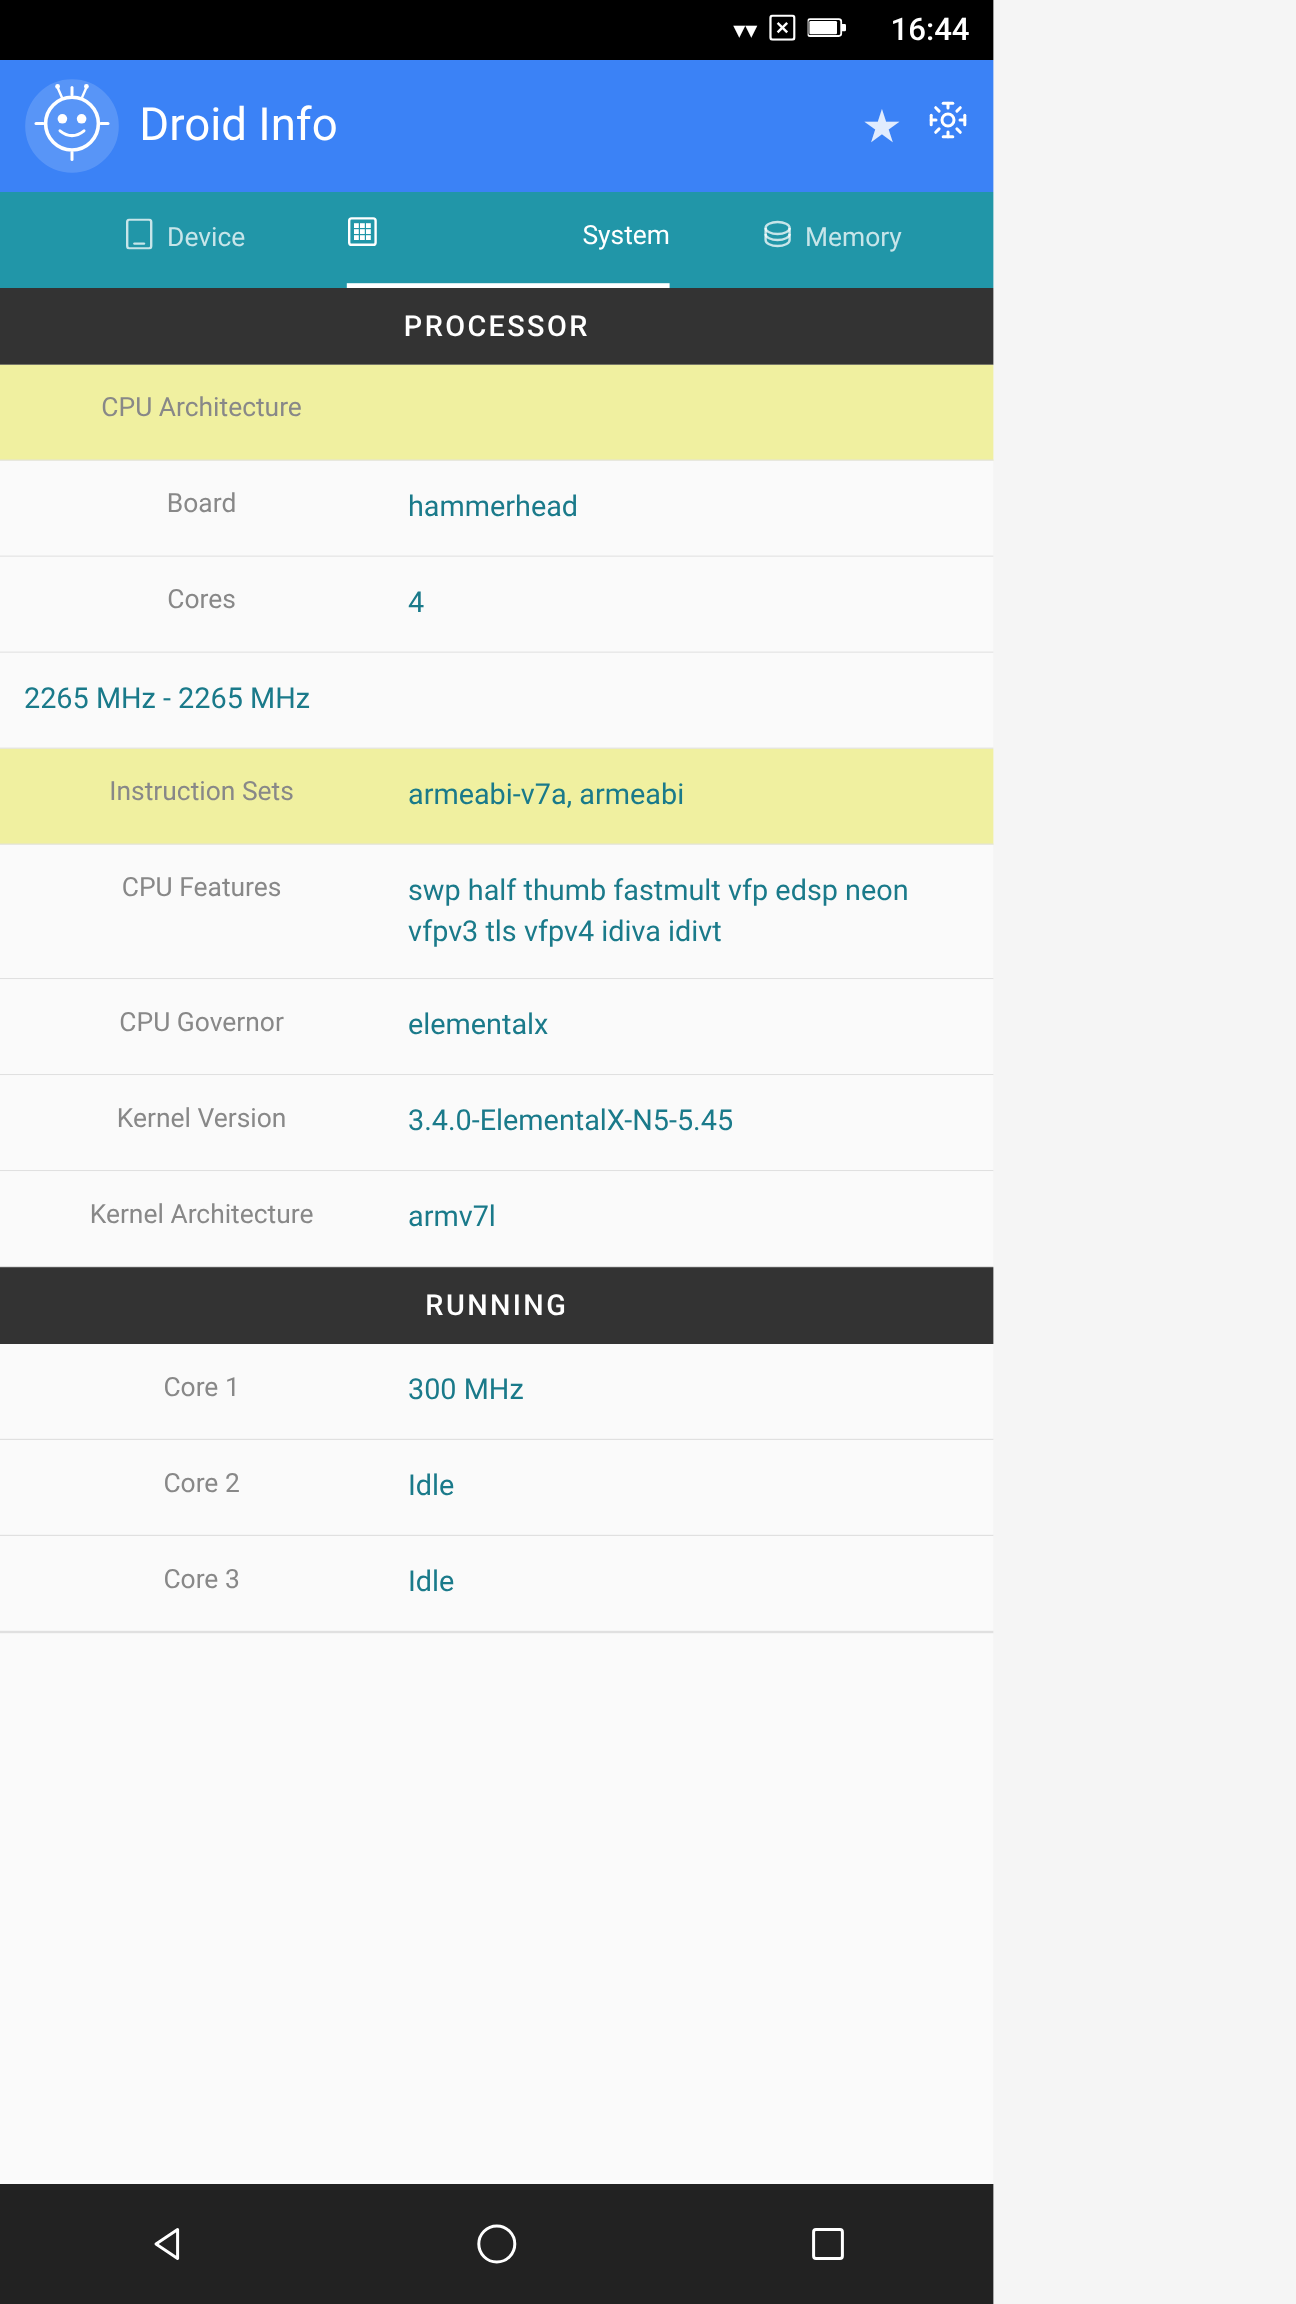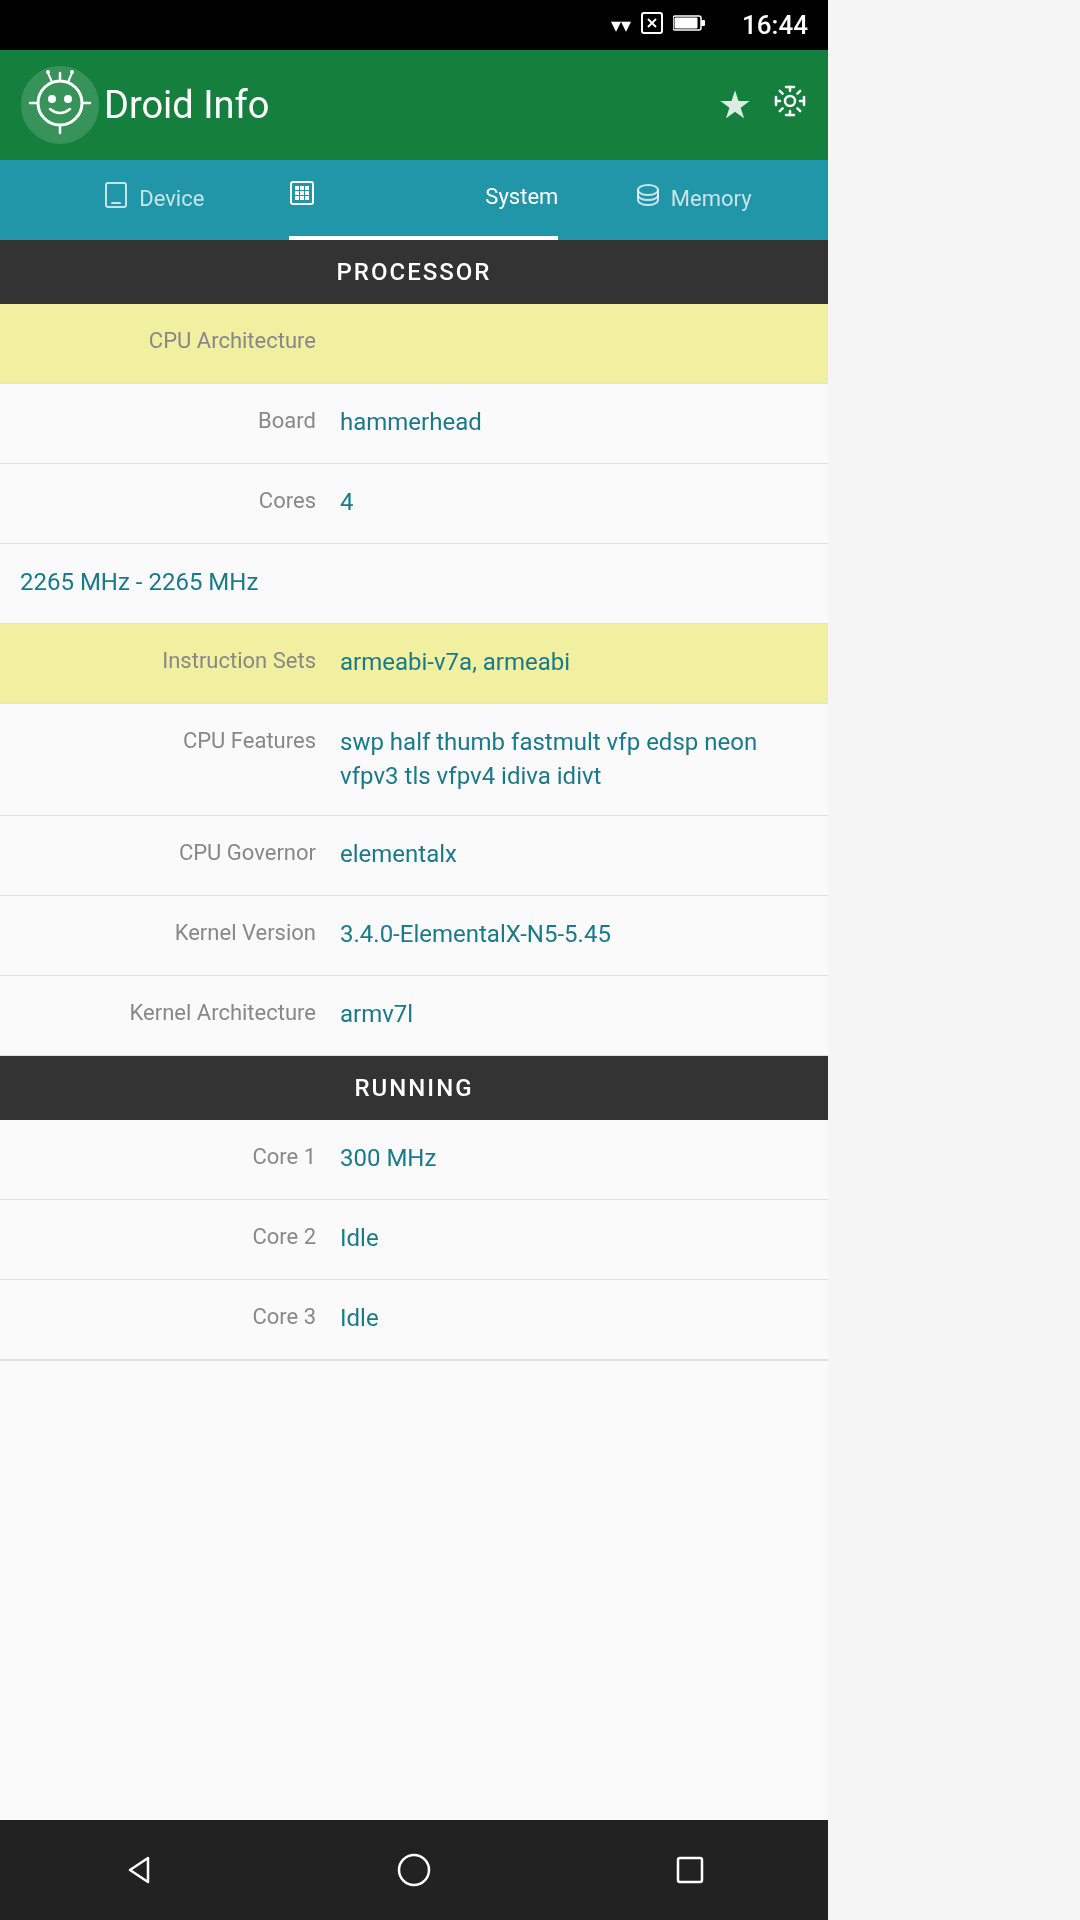--- a/index.html
+++ b/index.html
@@ -38,26 +38,26 @@
       margin-left: 27px;
     }
 
     .status-icon {
       color: white;
       font-size: 20px;
     }
 
     
     .app-bar {
-      background: #15803d;
+      background: #3b82f6;
       height: 110px;
       display: flex;
       align-items: center;
       padding: 0 20px;
-      gap: 4px;
+      gap: 16px;
     }
 
     .app-bar-title {
       color: white;
       font-size: 38px;
       font-weight: 400;
       flex: 1;
     }
 
     .app-bar-actions {
@@ -129,21 +129,21 @@
     }
 
     .info-row.highlighted {
       background: #f0f0a0;
     }
 
     .info-label {
       color: #888;
       font-size: 22px;
       min-width: 320px;
-      text-align: right;
+      text-align: center;
       padding-right: 24px;
       padding-top: 2px;
       flex-shrink: 0;
     }
 
     .info-value {
       color: #1a7a8a;
       font-size: 24px;
       flex: 1;
       line-height: 1.4;

